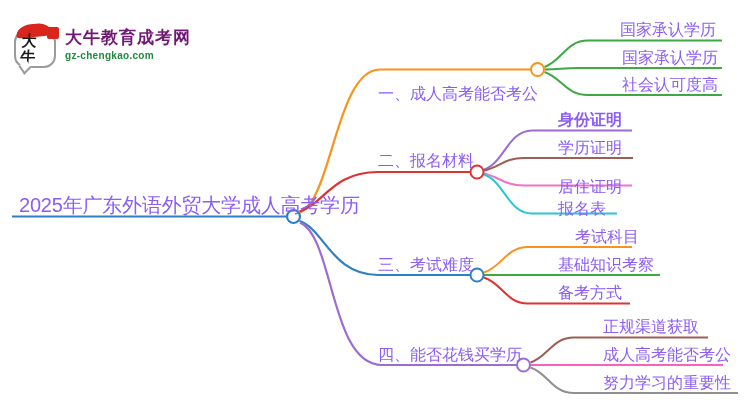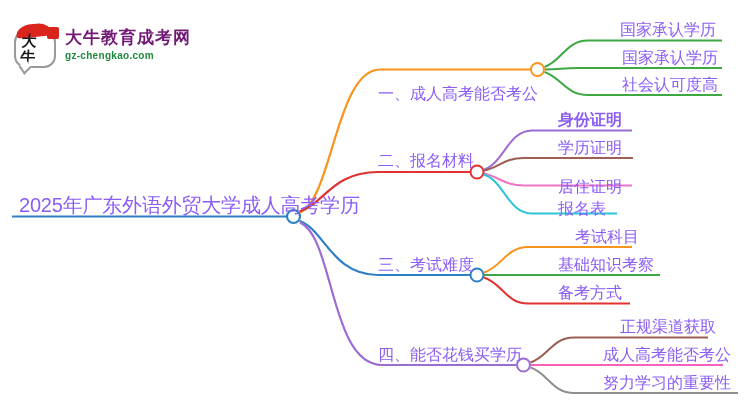--- a/index.html
+++ b/index.html
@@ -134,15 +134,15 @@
 <div class="label" style="left:558px; top:138.5px;text-align:right;">学历证明</div>
 <div class="label" style="left:558px; top:178px;">居住证明</div>
 <div class="label" style="left:558px; top:200px;text-align:center;">报名表</div>
 
 <div class="label" style="left:378px; top:255.5px;">三、考试难度</div>
 <div class="label" style="left:575px; top:227.5px;">考试科目</div>
 <div class="label" style="left:558px; top:255.5px;">基础知识考察</div>
 <div class="label" style="left:558px; top:284px;">备考方式</div>
 
 <div class="label" style="left:378px; top:345.5px;">四、能否花钱买学历</div>
-<div class="label" style="left:620px; top:318px;">正规渠道获取</div>
+<div class="label" style="left:603px; top:318px;">正规渠道获取</div>
 <div class="label" style="left:603px; top:345.5px;">成人高考能否考公</div>
 <div class="label" style="left:603px; top:373.5px;">努力学习的重要性</div>
 
 </body></html>

